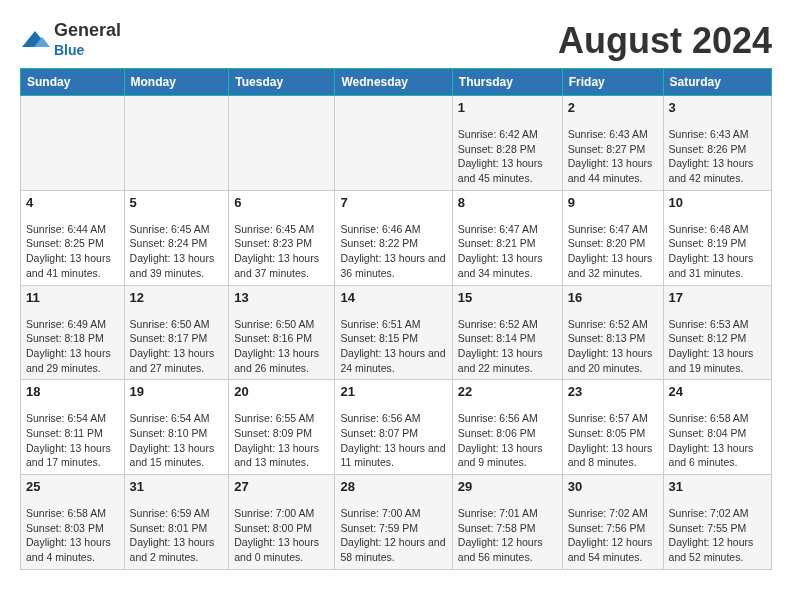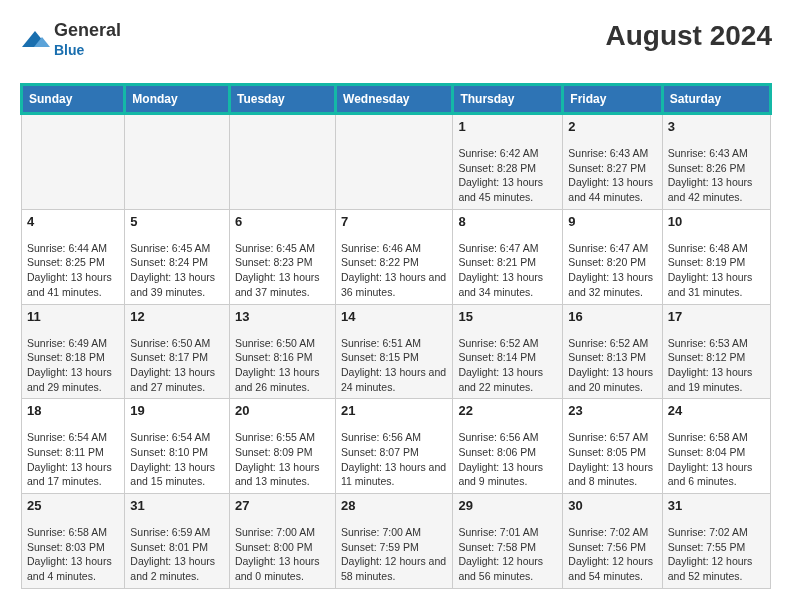--- a/index.html
+++ b/index.html
@@ -7,56 +7,56 @@
       font-family: Arial, sans-serif;
       background: #fff;
       width: 792px;
       min-height: 612px;
       padding: 20px;
     }
     .header-area {
       display: flex;
       justify-content: space-between;
       align-items: flex-start;
-      margin-bottom: 24px;
+      margin-bottom: 6px;
     }
     .logo {
       display: flex;
       align-items: center;
       gap: 4px;
     }
     .logo-icon {
       width: 30px;
       height: 22px;
     }
     .title-area {
       text-align: right;
     }
     .main-title {
-      font-size: 28px;
+      font-size: 36px;
       font-weight: bold;
       color: #333;
     }
     .subtitle {
       font-size: 16px;
       color: #555;
     }
     table {
       width: 100%;
       border-collapse: collapse;
       font-size: 11px;
     }
     thead tr th {
       background-color: #2e74b5;
       color: white;
       text-align: left;
       padding: 6px 6px;
       font-size: 12px;
       font-weight: bold;
-      border: 3px solid #14b8a6;
+      border: 1px solid #14b8a6;
     }
     tbody tr td {
       border: 1px solid #ccc;
       vertical-align: top;
       padding: 4px 5px;
       min-height: 70px;
       height: 90px;
     }
     tbody tr:nth-child(odd) td {
       background-color: #f5f5f5;

